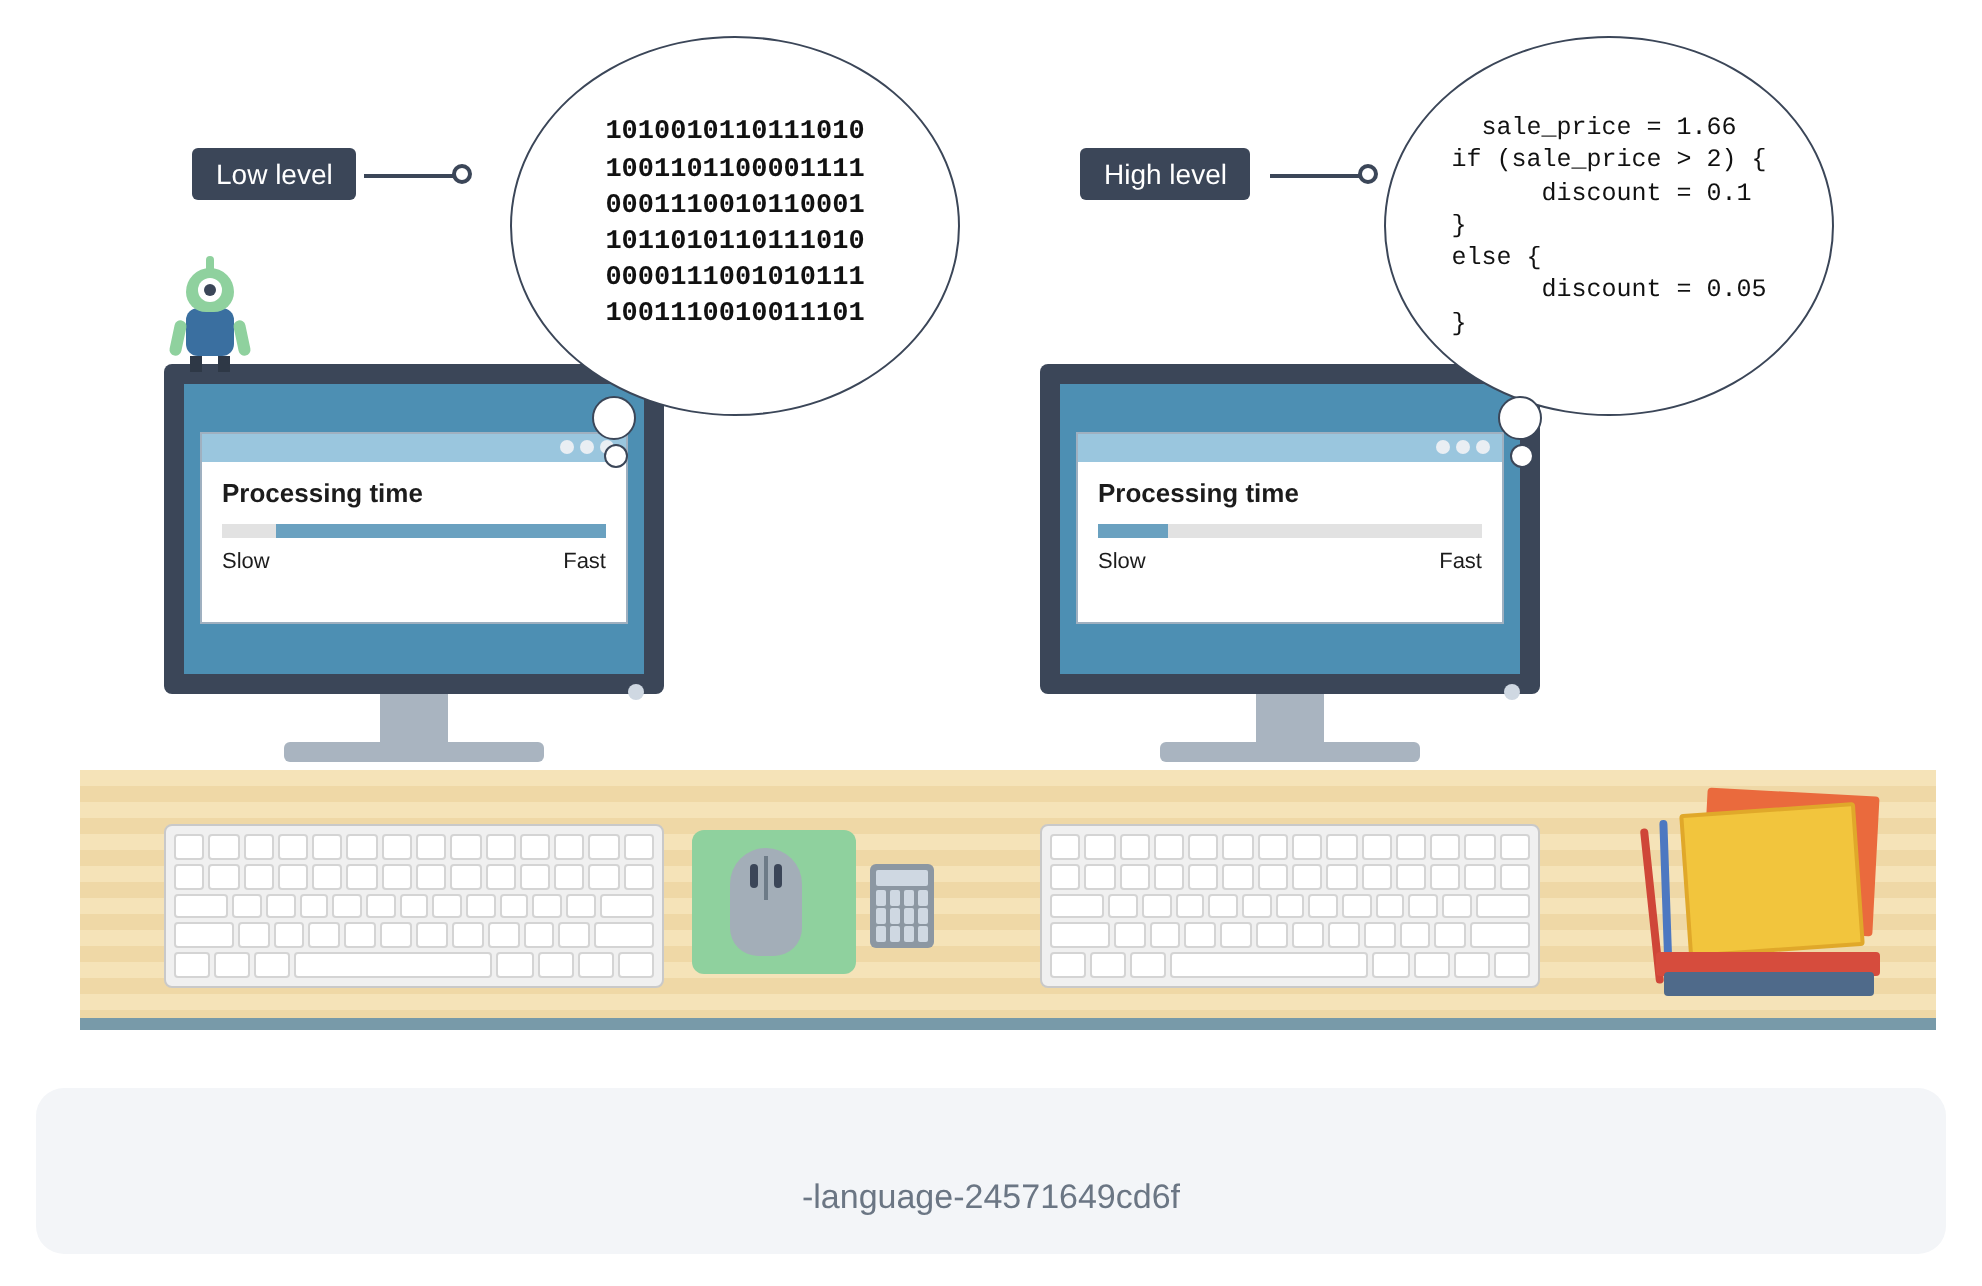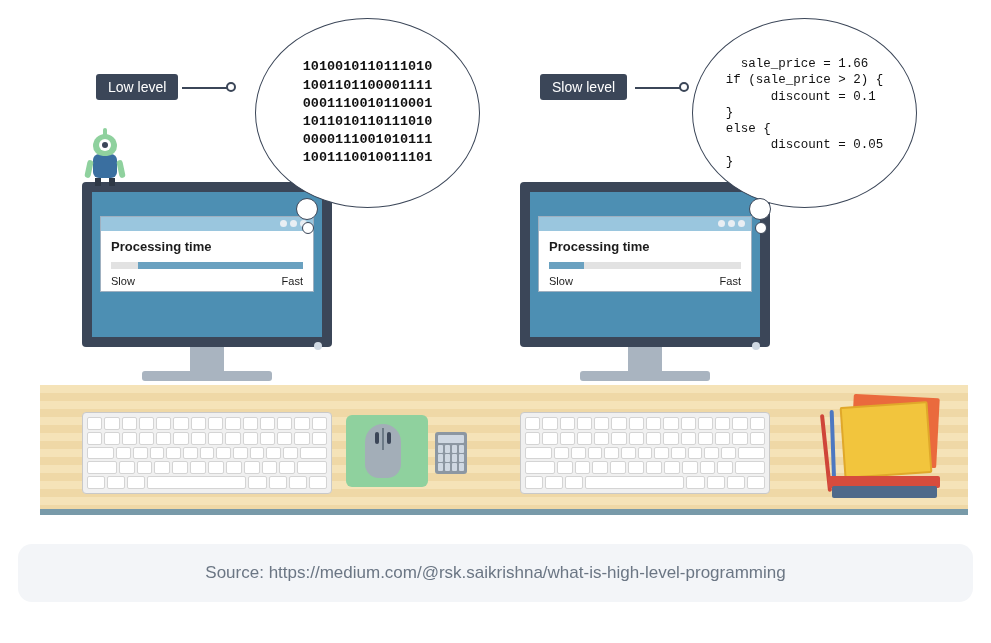--- a/index.html
+++ b/index.html
@@ -67,21 +67,21 @@
     width: 130px; height: 10px;
     background: #a9b4c0;
     border-radius: 3px;
     margin: 0 auto;
   }
   .window {
     position: absolute;
     left: 8px; right: 8px; top: 24px;
     background: #ffffff;
     border: 1px solid #9fb0c0;
-    height: 76px;
+    height: 96px;
   }
   .titlebar {
     height: 14px;
     background: #9ac6de;
     position: relative;
   }
   .titlebar .dots {
     position: absolute; right: 6px; top: 3px;
     display: flex; gap: 3px;
   }
@@ -413,21 +413,21 @@
       <div class="power-led"></div>
     </div>
     <div class="stand-neck"></div>
     <div class="stand-base"></div>
   </div>
 
   <div class="label-chip chip-left">Low level</div>
   <div class="connector conn-left"></div>
   <div class="conn-dot cd-left"></div>
 
-  <div class="label-chip chip-right">Slow level</div>
+  <div class="label-chip chip-right">High level</div>
   <div class="connector conn-right"></div>
   <div class="conn-dot cd-right"></div>
 
   <div class="bubble bubble-left">
     <div class="binary" id="binary-lines">1010010110111010
 1001101100001111
 0001110010110001
 1011010110111010
 0000111001010111
 1001110010011101</div>
@@ -632,14 +632,15 @@
     <div class="pen blue"></div>
     <div class="note-behind"></div>
     <div class="notebook"></div>
     <div class="stack-mid"></div>
     <div class="stack-bottom"></div>
   </div>
 
 </div>
 
 <div class="source-box">
-  <span>Source: https://medium.com/@rsk.saikrishna/what-is-high-level-programming</span><br>
+  <br>
+  <span>-language-24571649cd6f</span>
 </div>
 
 </body></html>

